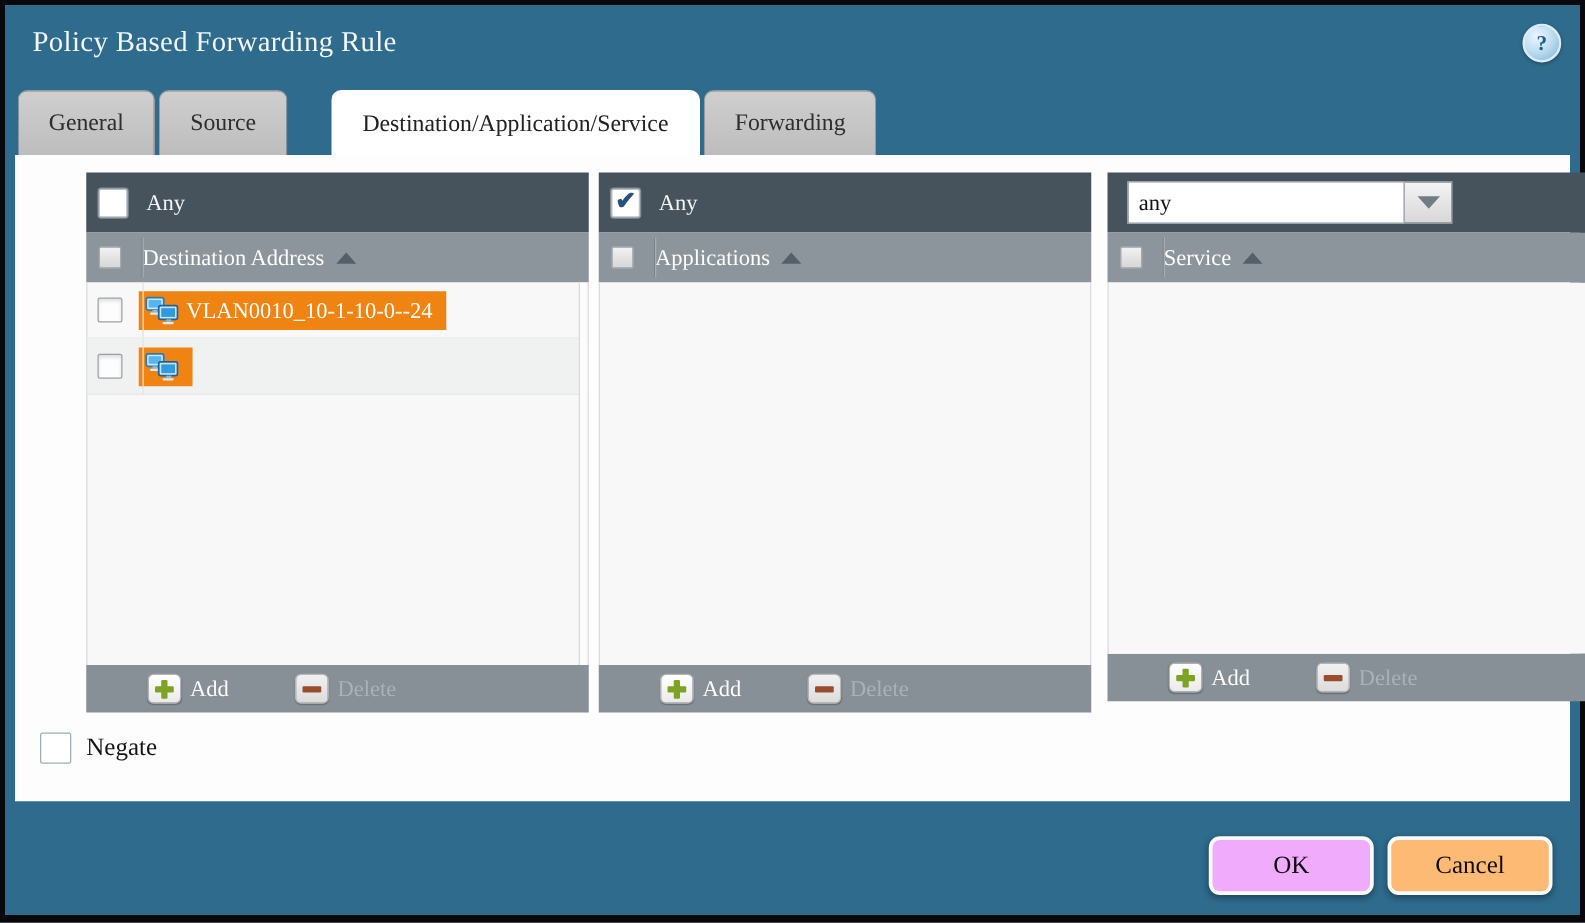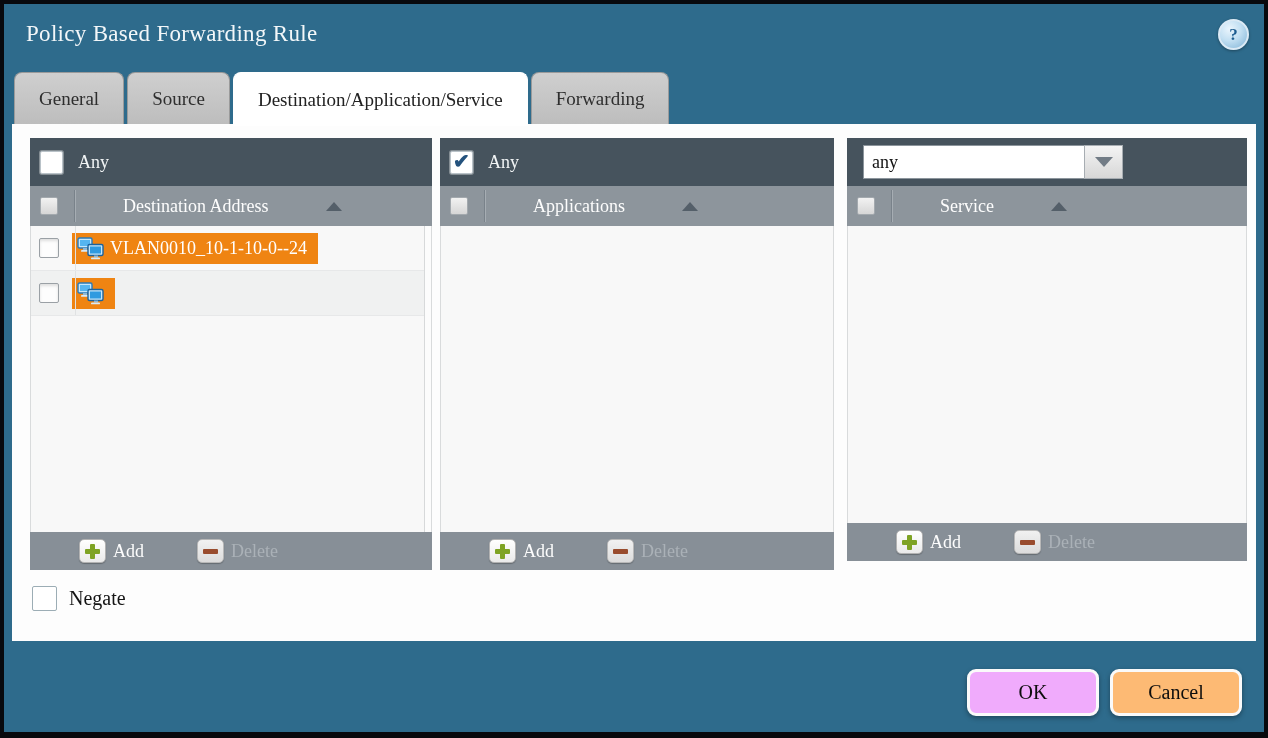--- a/index.html
+++ b/index.html
@@ -14,35 +14,35 @@
   .help{position:absolute;right:15px;top:15px;width:27px;height:27px;border-radius:50%;
     background:radial-gradient(circle at 35% 30%, #eaf5fd 0%, #c2dff2 45%, #7fb3d6 100%);
     border:2px solid #dceaf5;box-shadow:0 1px 3px rgba(0,0,0,.35);
     display:flex;align-items:center;justify-content:center;
     color:#1d5c90;font-size:17px;font-weight:bold;cursor:pointer;}
   
   .tabs{position:absolute;left:10px;top:68px;height:52px;display:flex;gap:3px;z-index:2;}
   .tab{height:51px;background:linear-gradient(#cfcfcf,#bdbdbd);border:1px solid #9a9a9a;border-bottom:none;
     border-radius:8px 8px 0 0;padding:0 24px;display:flex;align-items:center;
     color:#2e2e2e;font-size:19px;cursor:pointer;}
-  .tab.active{background:#fff;border-color:#fff;height:53px;color:#222;z-index:3;}
+  .tab.active{background:#fff;border-color:#fff;height:53px;color:#222;z-index:3;margin-left:32px;}
   
   .content{position:absolute;left:8px;right:8px;top:120px;height:517px;background:#fdfdfd;z-index:1;}
   
-  .col{position:absolute;display:flex;flex-direction:column;}
+  .col{position:absolute;display:flex;flex-direction:column;margin-left:39px;}
   .col-1{left:18px;top:14px;width:402px;height:432px;}
   .col-2{left:428px;top:14px;width:394px;height:432px;}
   .col-3{left:835px;top:14px;width:400px;height:423px;}
   .any-bar{height:48px;background:#46535d;display:flex;align-items:center;padding-left:10px;flex:none;}
   .any-label{color:#f2f5f6;font-size:18px;margin-left:15px;}
   .cb{box-sizing:border-box;cursor:pointer;}
   .cb-any{width:23px;height:23px;background:#fff;border-radius:2px;border:1px solid #b9c2c8;
     box-shadow:0 0 0 1px rgba(255,255,255,.35);display:flex;align-items:center;justify-content:center;}
   .cb-any .mark{color:#24527d;font-size:20px;font-weight:bold;line-height:1;transform:translateY(-1px);}
-  .hdr{height:40px;background:#8d959c;display:flex;align-items:center;padding-left:10px;flex:none;position:relative;gap:48px;}
+  .hdr{height:40px;background:#8d959c;display:flex;align-items:center;padding-left:10px;flex:none;position:relative;}
   .hdr-sep{position:absolute;left:44px;top:4px;bottom:4px;width:1px;background:#a6adb3;border-left:1px solid #79828a;}
   .cb-hdr{width:18px;height:18px;background:linear-gradient(#f2f2f2,#d6d6d6);border:1px solid #a3a9ae;border-radius:2px;}
   .hdr-label{color:#fdfdfd;font-size:18px;margin-left:17px;}
   .sort-asc{width:0;height:0;border-left:8px solid transparent;border-right:8px solid transparent;
     border-bottom:9px solid #545f69;margin-left:9px;display:inline-block;}
   .list{flex:1;background:#f8f8f8;border-left:1px solid #d9dbdc;border-right:1px solid #d9dbdc;position:relative;overflow:hidden;}
   .list-gutter{position:absolute;right:0;top:0;bottom:0;width:6px;background:#fcfcfc;border-left:1px solid #d7d9da;}
   .row{height:44px;display:flex;align-items:center;border-bottom:1px solid #e7e8e9;position:relative;padding-left:8px;}
   .row.alt{background:#f0f1f1;}
   .row-sep{position:absolute;left:44px;top:0;bottom:0;width:1px;background:#e0e2e3;}

